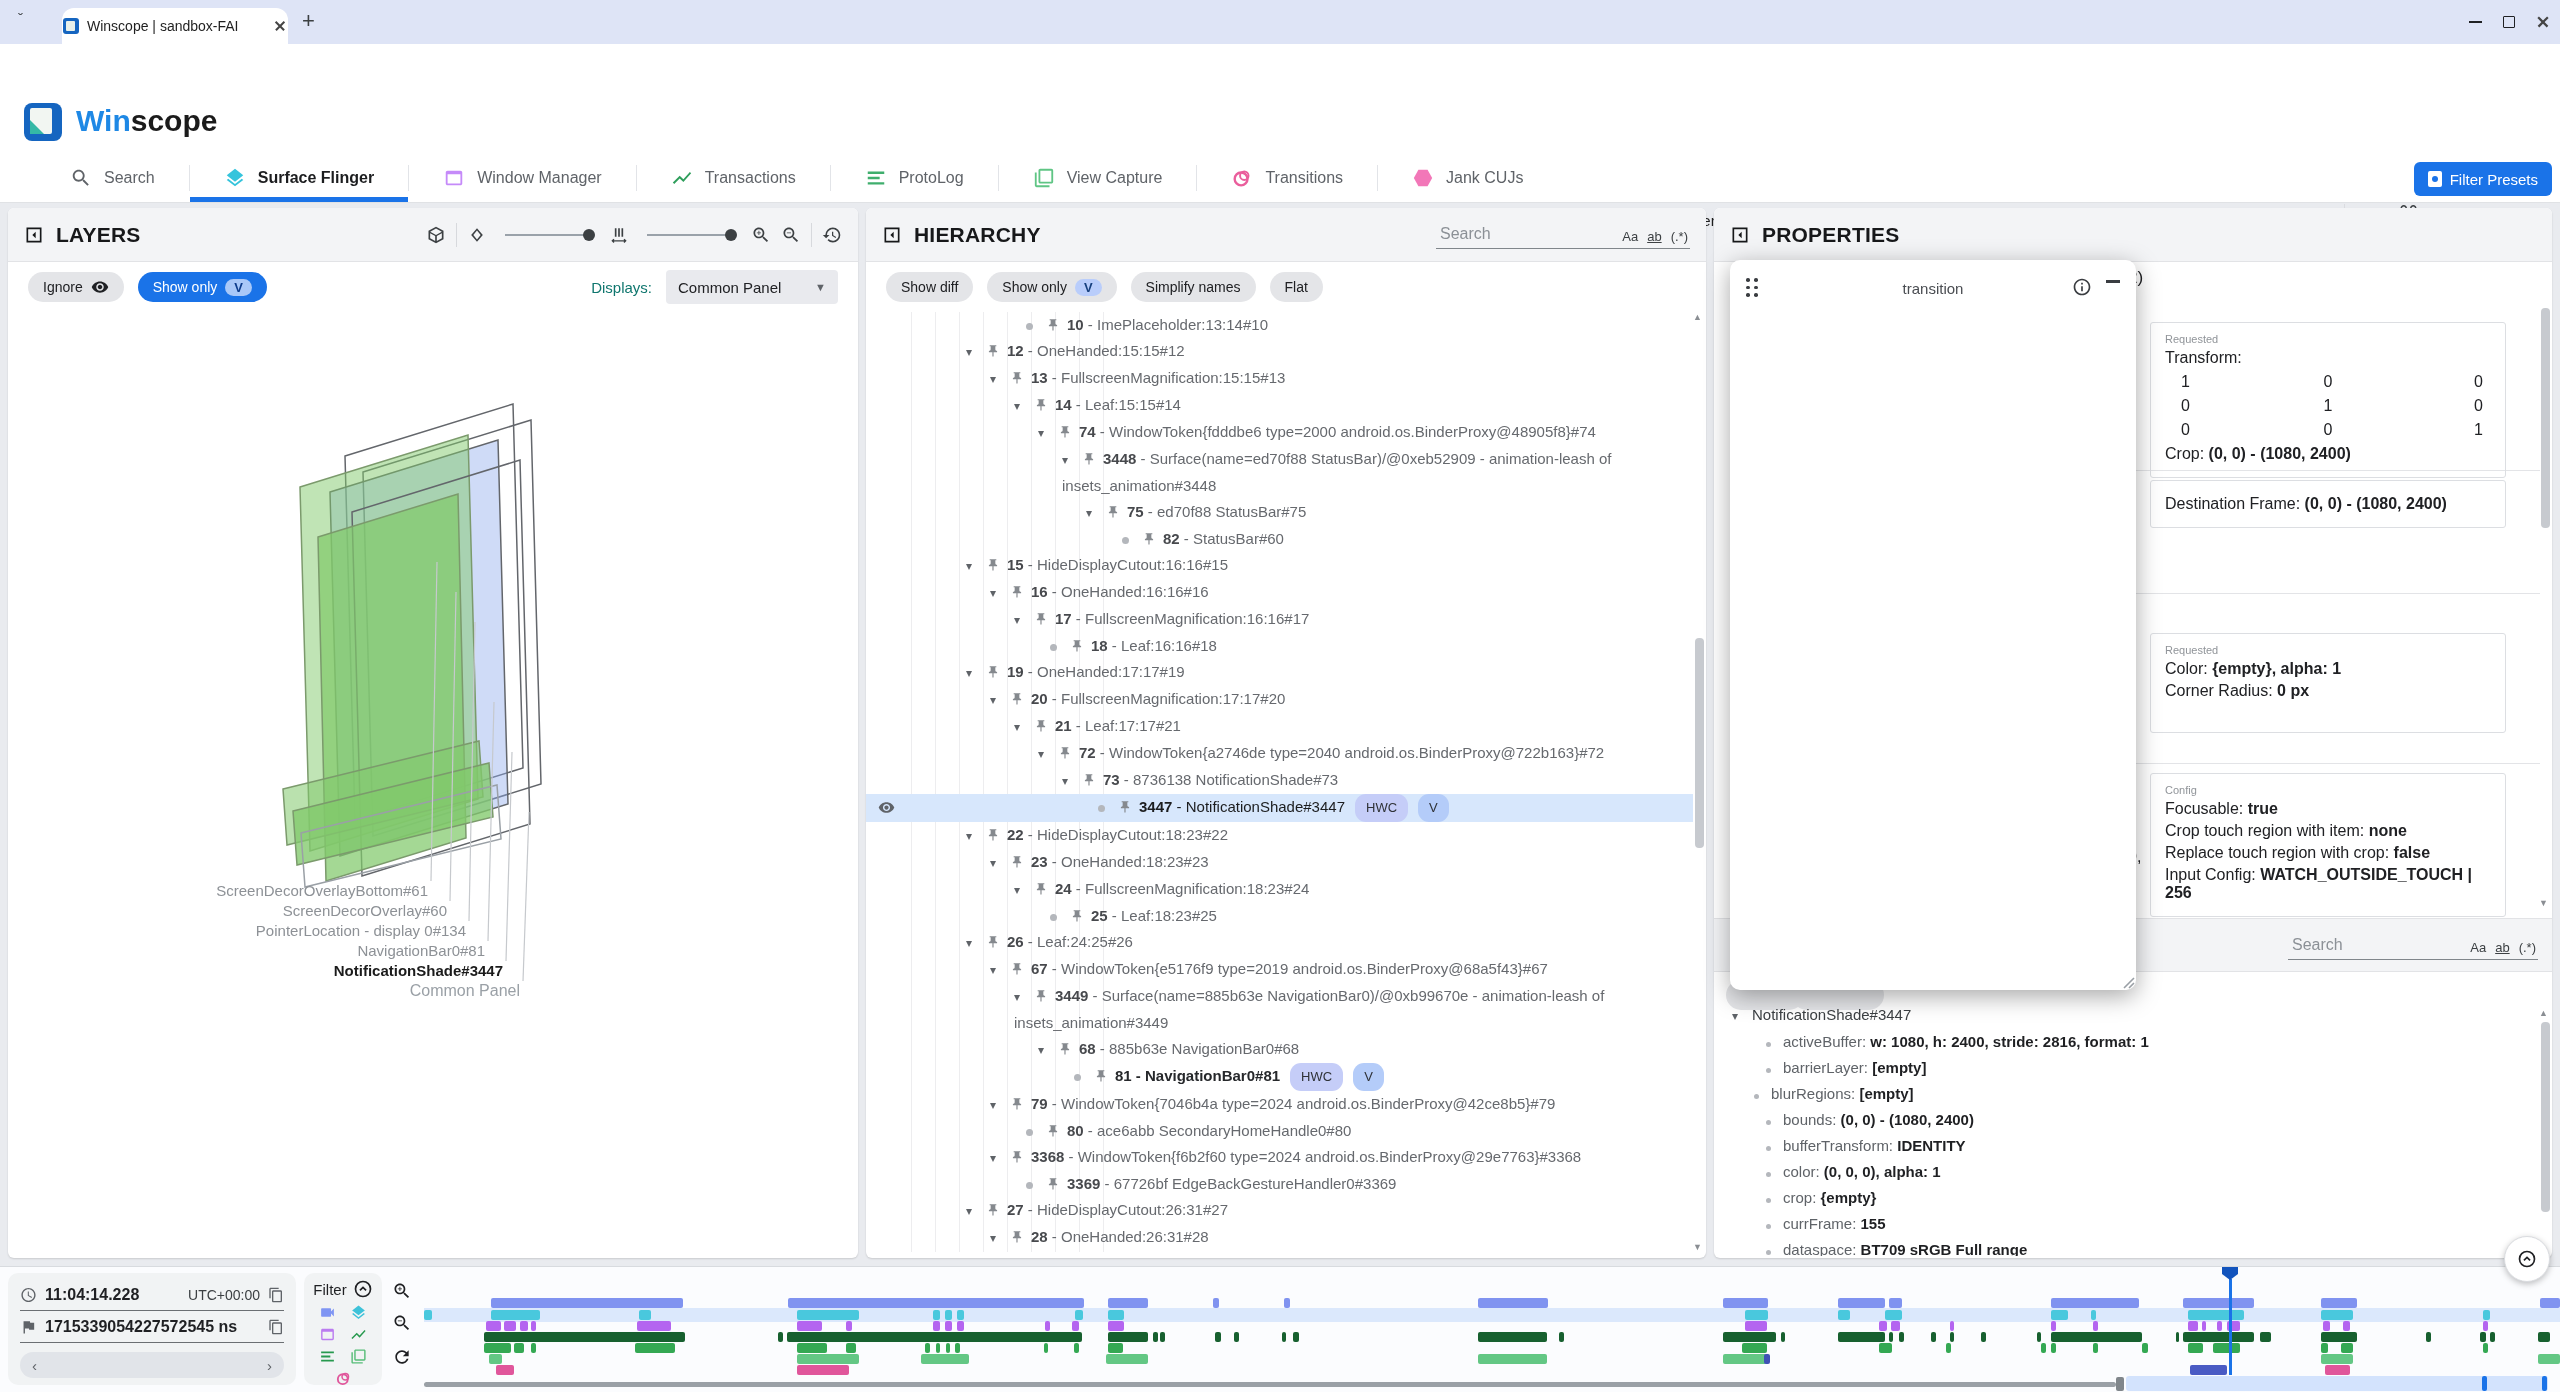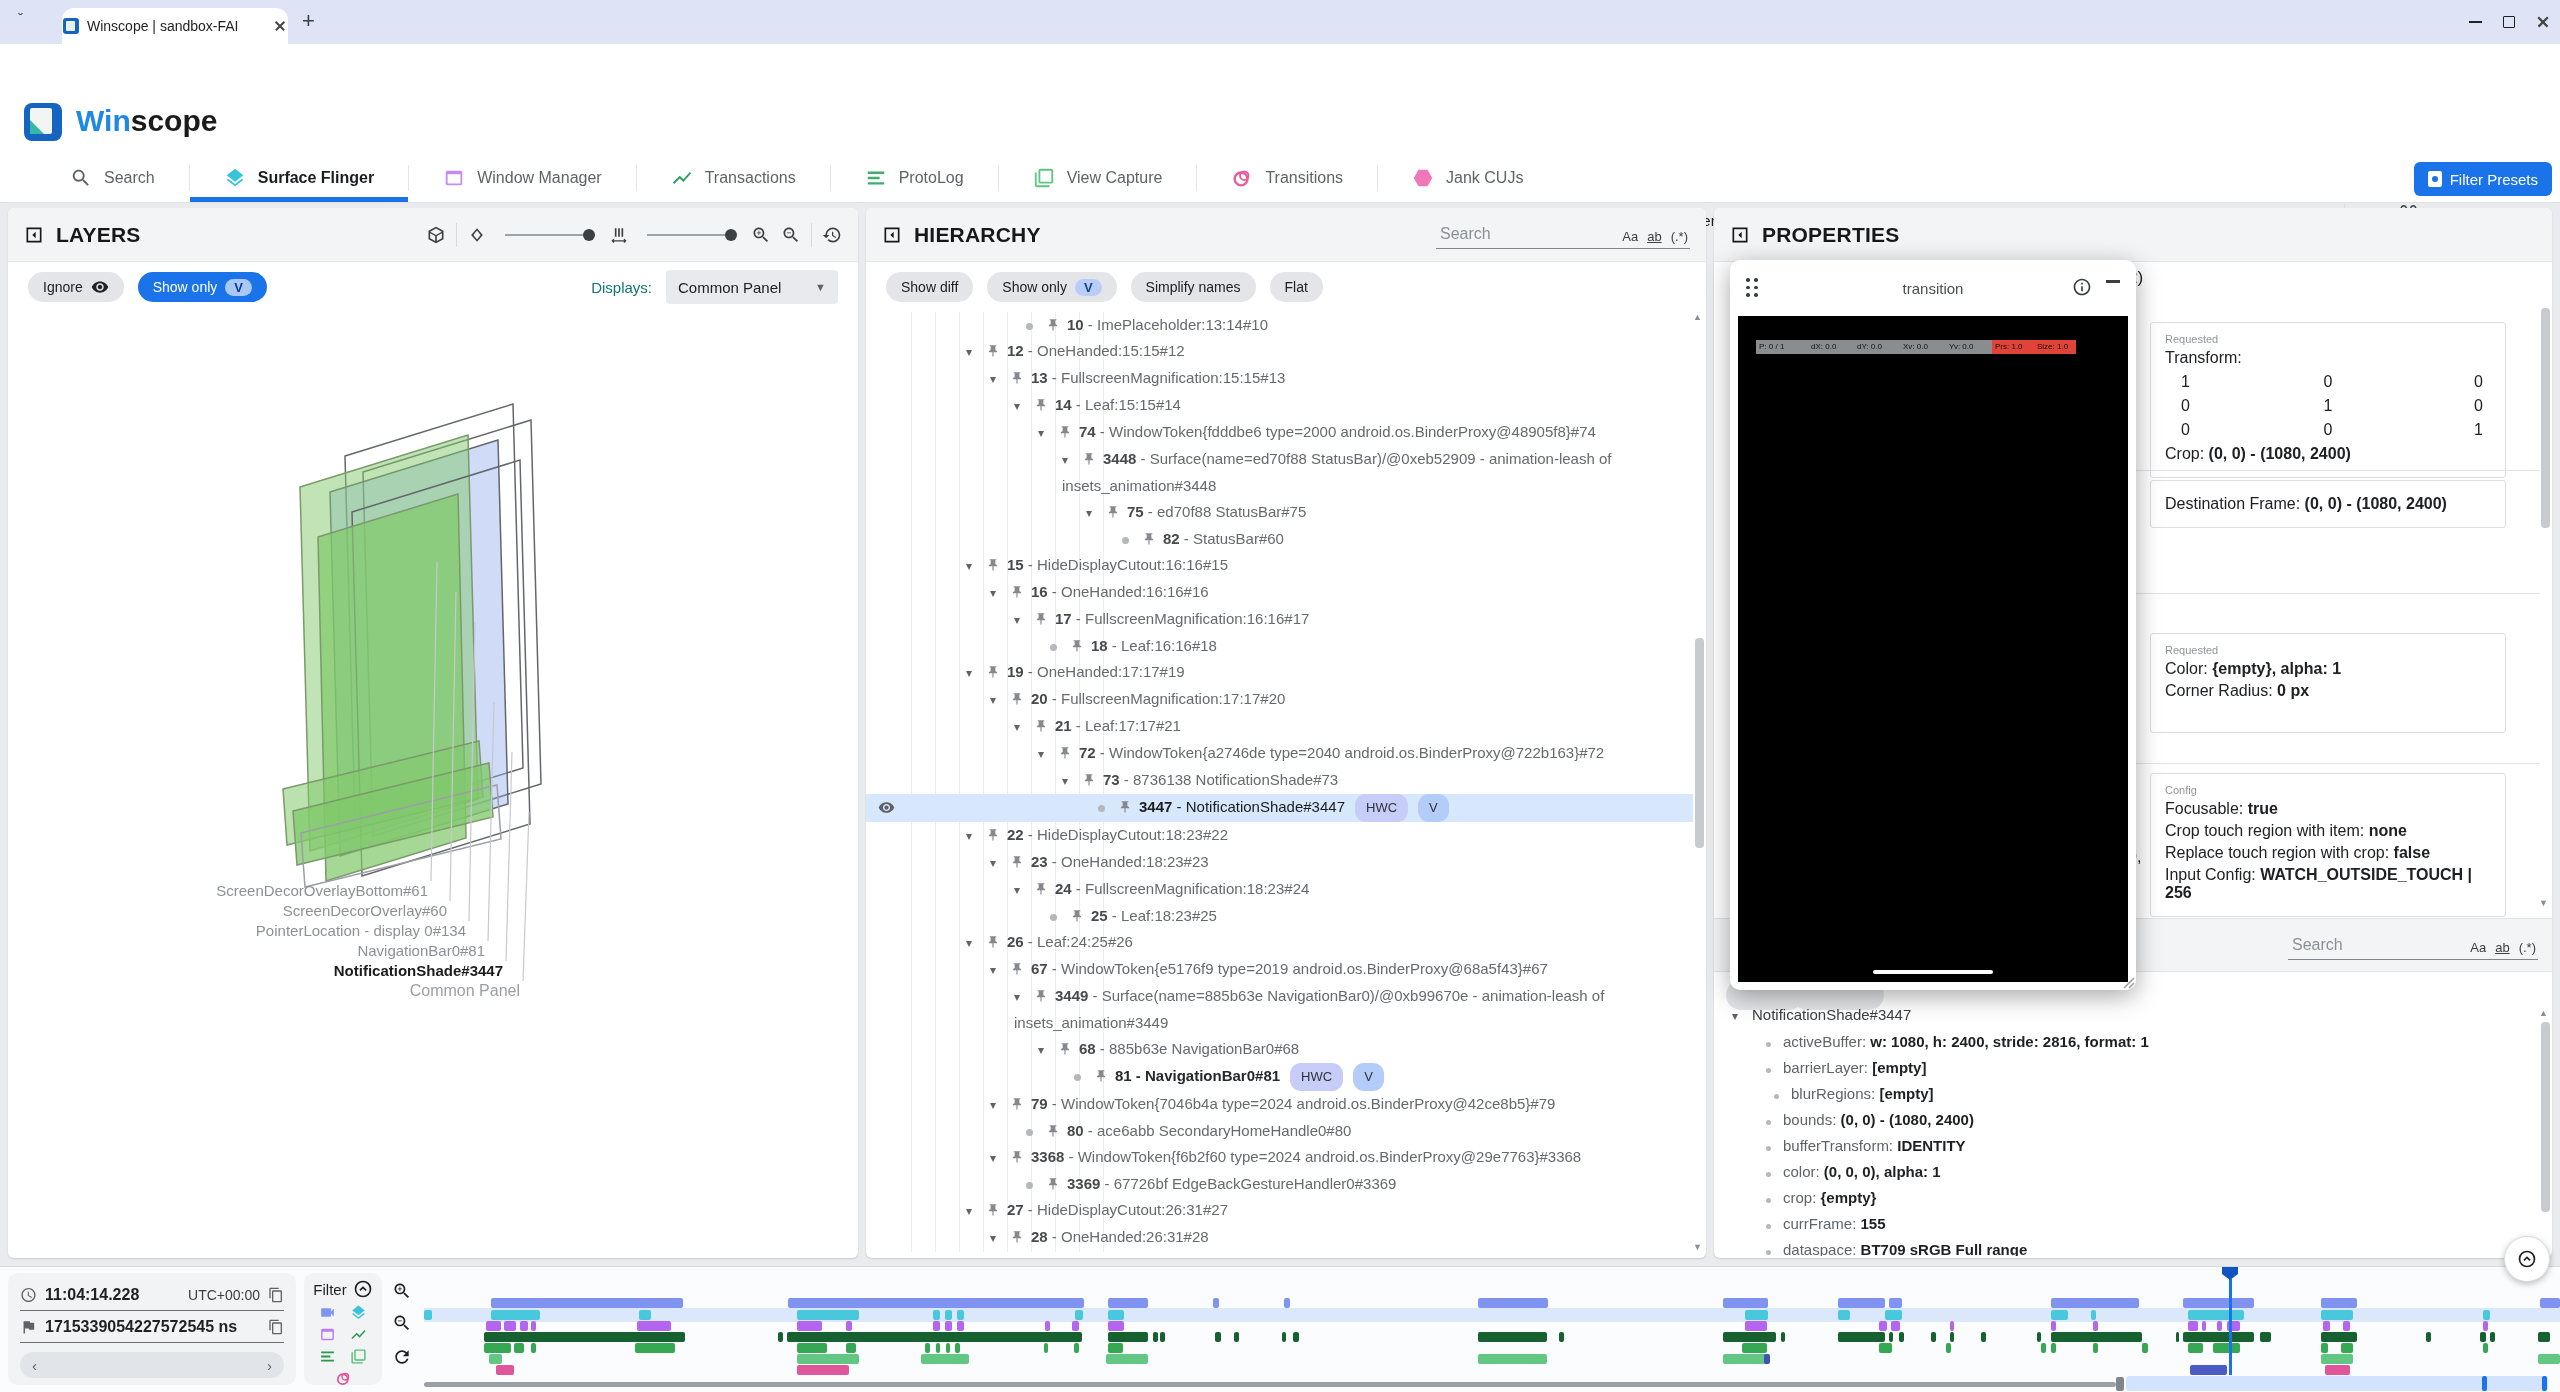--- a/index.html
+++ b/index.html
@@ -714,21 +714,21 @@
         </span>
       </span>
     </div>
     <span class="chip abs" style="top:772px;left:12px;width:48px"></span>
     <span class="chip abs" style="top:772px;left:78px;width:62px"></span>
 
     <div class="ntree" id="ntree">
         <div class="nrow nroot" style="padding-left: 18px;"><span class="tarrow">▾</span><span>NotificationShade#3447</span></div>
         <div class="nrow" style="padding-left: 52px;"><span class="tdot" style="width: 5px; height: 5px; margin-right: 12px;"></span><span>activeBuffer: </span><span class="nval">w: 1080, h: 2400, stride: 2816, format: 1</span></div>
         <div class="nrow" style="padding-left: 52px;"><span class="tdot" style="width: 5px; height: 5px; margin-right: 12px;"></span><span>barrierLayer: </span><span class="nval">[empty]</span></div>
-        <div class="nrow" style="padding-left: 60px;"><span class="tdot" style="width: 5px; height: 5px; margin-right: 12px;"></span><span>blurRegions: </span><span class="nval">[empty]</span></div>
+        <div class="nrow" style="padding-left: 40px;"><span class="tdot" style="width: 5px; height: 5px; margin-right: 12px;"></span><span>blurRegions: </span><span class="nval">[empty]</span></div>
         <div class="nrow" style="padding-left: 52px;"><span class="tdot" style="width: 5px; height: 5px; margin-right: 12px;"></span><span>bounds: </span><span class="nval">(0, 0) - (1080, 2400)</span></div>
         <div class="nrow" style="padding-left: 52px;"><span class="tdot" style="width: 5px; height: 5px; margin-right: 12px;"></span><span>bufferTransform: </span><span class="nval">IDENTITY</span></div>
         <div class="nrow" style="padding-left: 52px;"><span class="tdot" style="width: 5px; height: 5px; margin-right: 12px;"></span><span>color: </span><span class="nval">(0, 0, 0), alpha: 1</span></div>
         <div class="nrow" style="padding-left: 52px;"><span class="tdot" style="width: 5px; height: 5px; margin-right: 12px;"></span><span>crop: </span><span class="nval">{empty}</span></div>
         <div class="nrow" style="padding-left: 52px;"><span class="tdot" style="width: 5px; height: 5px; margin-right: 12px;"></span><span>currFrame: </span><span class="nval">155</span></div>
         <div class="nrow" style="padding-left: 52px;"><span class="tdot" style="width: 5px; height: 5px; margin-right: 12px;"></span><span>dataspace: </span><span class="nval">BT709 sRGB Full range</span></div>
       </div>
     <div class="vsb" style="top:800px;bottom:4px">
       <span class="sbarrow" style="top:0">▲</span>
       <span class="thumb" style="top:14px;height:190px"></span>
@@ -744,32 +744,20 @@
             <i></i>
             <i></i>
           </span>
         <span>transition</span>
         <span class="ic fwinfo">
             <svg width="20" height="20" viewBox="0 0 24 24">
               <path d="M11 7h2v2h-2zm0 4h2v6h-2zm1-9C6.48 2 2 6.48 2 12s4.48 10 10 10 10-4.48 10-10S17.52 2 12 2zm0 18c-4.41 0-8-3.59-8-8s3.59-8 8-8 8 3.59 8 8-3.59 8-8 8z" fill="currentColor"></path>
             </svg>
           </span>
         <span class="fwmin"></span>
-      </div>
-      <div class="shot">
-        <div class="dbgbar" id="dbgbar">
-            <span style="width: 52px; background: rgb(138, 141, 144);">P: 0 / 1</span>
-            <span style="width: 46px; background: rgb(138, 141, 144);">dX: 0.0</span>
-            <span style="width: 46px; background: rgb(138, 141, 144);">dY: 0.0</span>
-            <span style="width: 46px; background: rgb(138, 141, 144);">Xv: 0.0</span>
-            <span style="width: 46px; background: rgb(138, 141, 144);">Yv: 0.0</span>
-            <span style="width: 42px; background: rgb(224, 67, 56);">Prs: 1.0</span>
-            <span style="width: 42px; background: rgb(224, 67, 56);">Size: 1.0</span>
-          </div>
-        <div class="homebar"></div>
       </div>
       <svg class="rsz" width="16" height="16">
         <path d="M15 5L5 15M15 10l-5 5" stroke="#9aa0a6" stroke-width="1.6"></path>
       </svg>
     </div>
   </div>
 
   <div class="bbar">
     <div class="tcard">
       <div class="tline">

